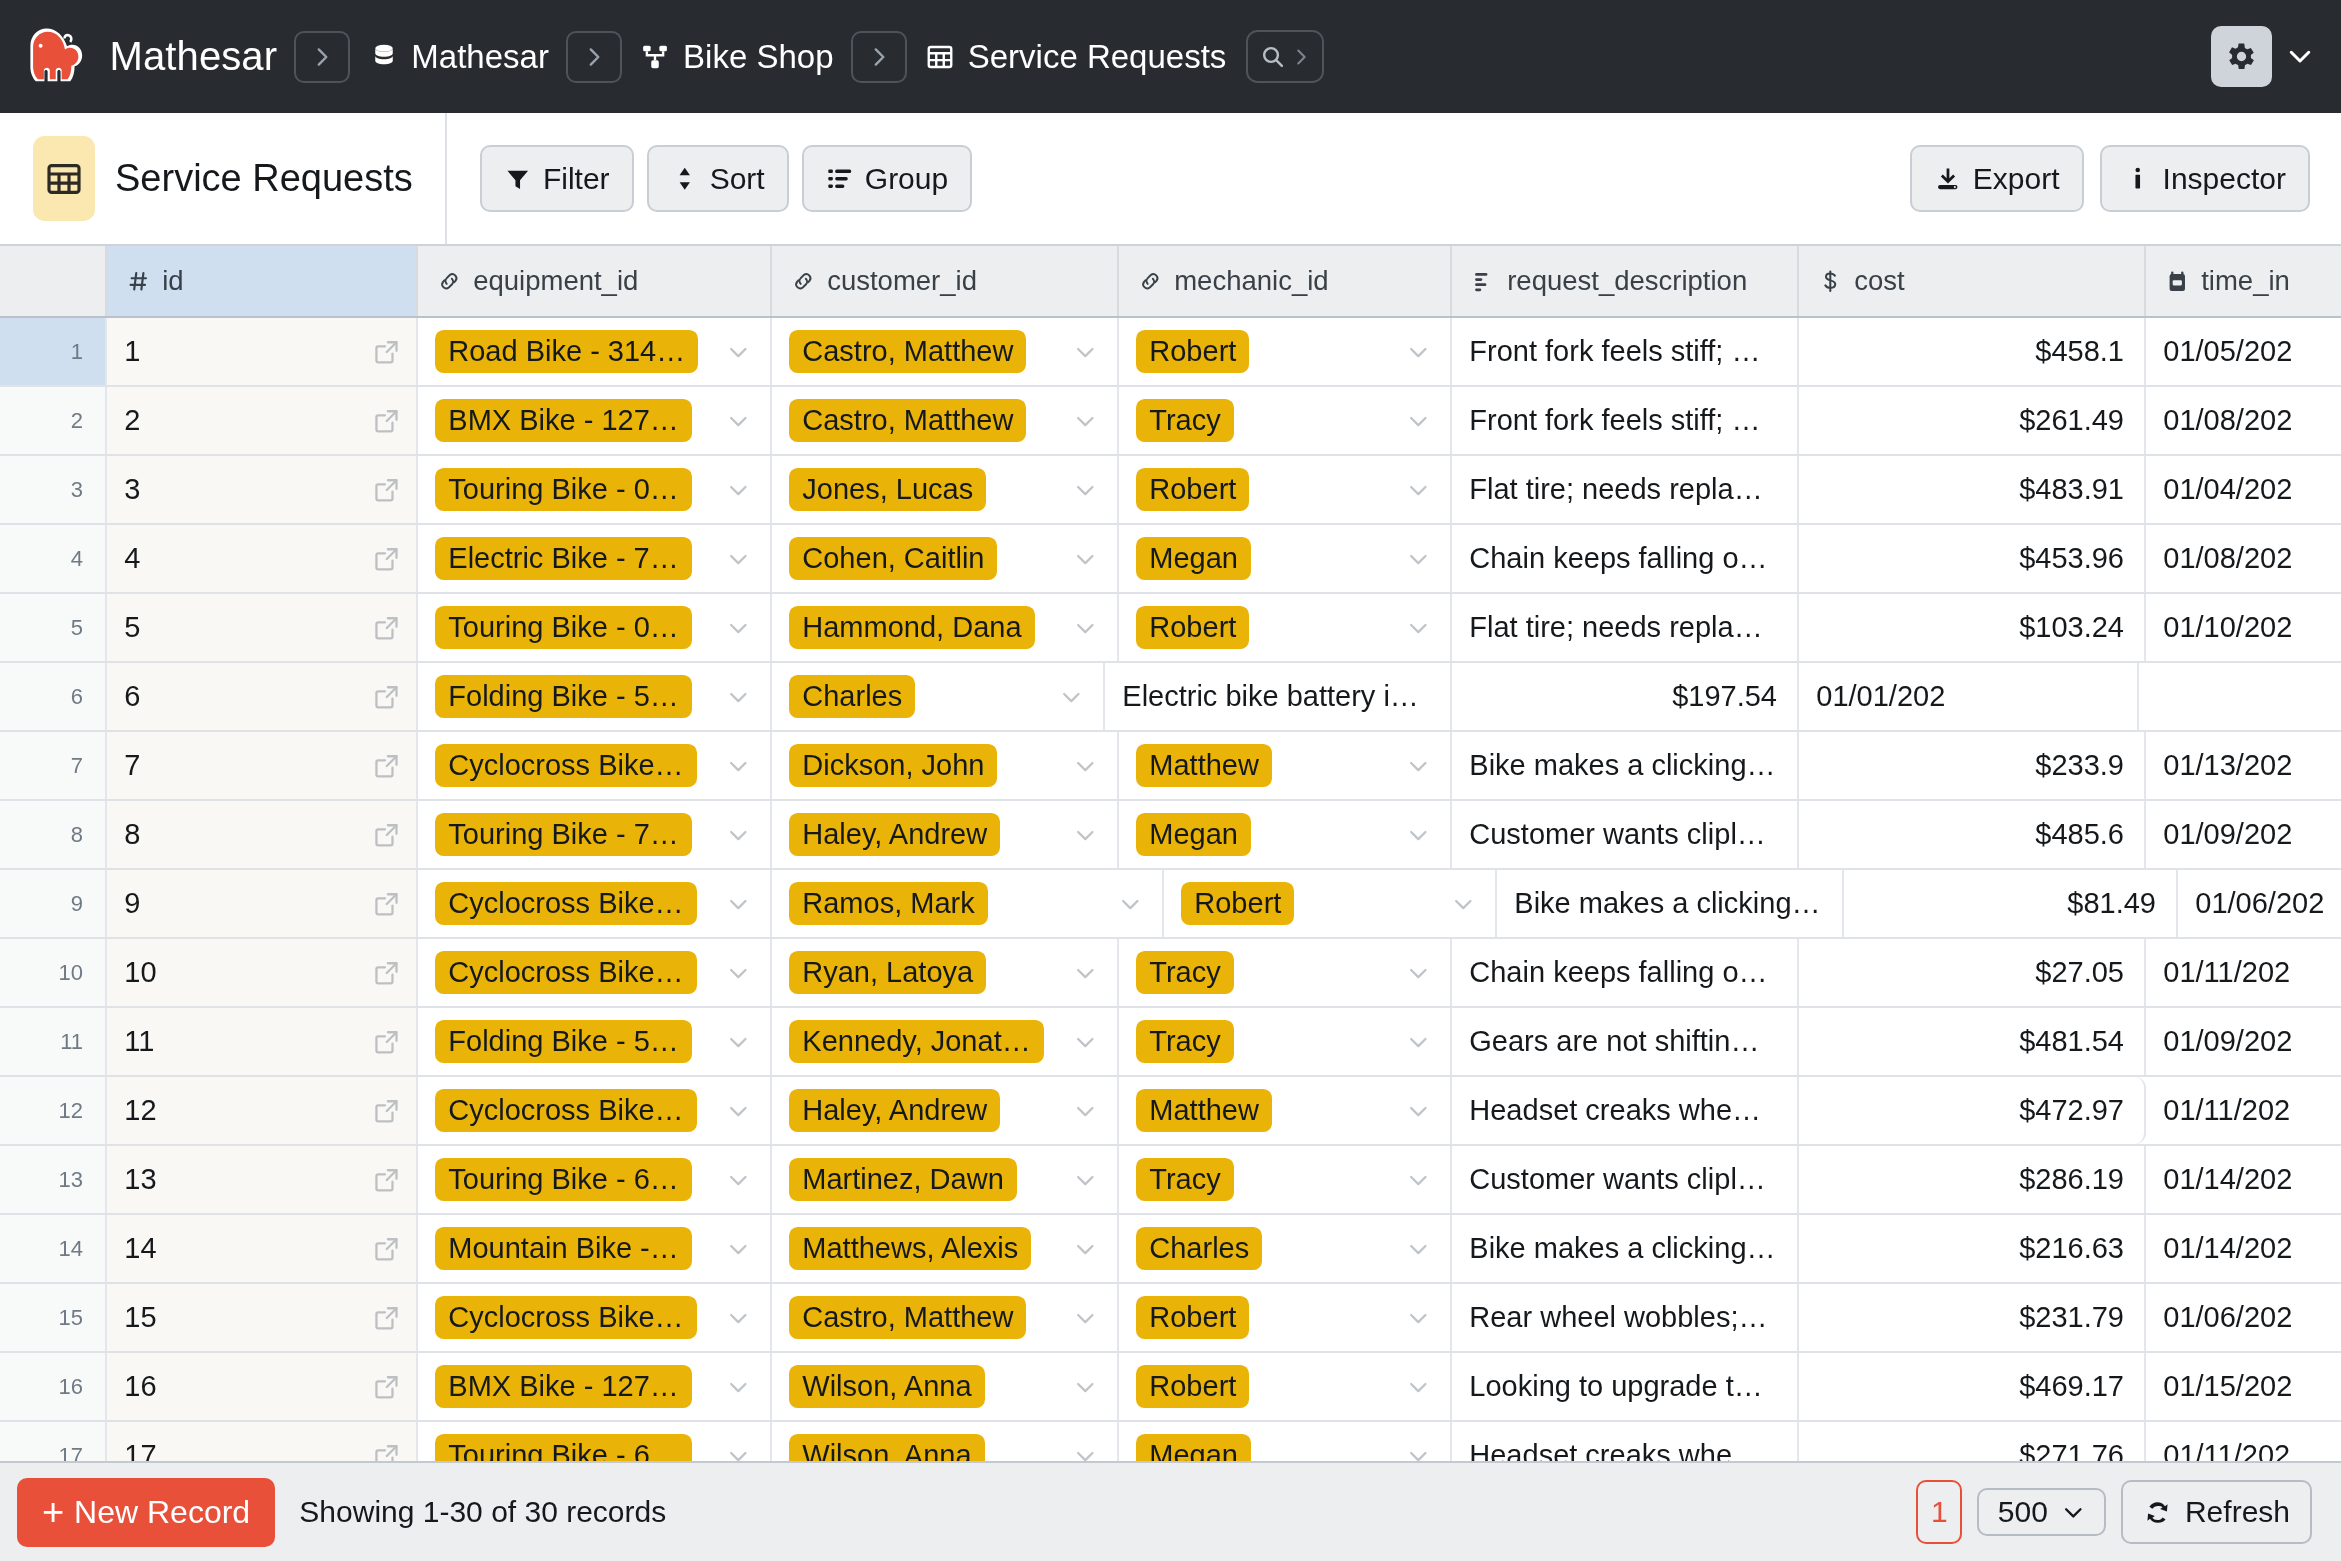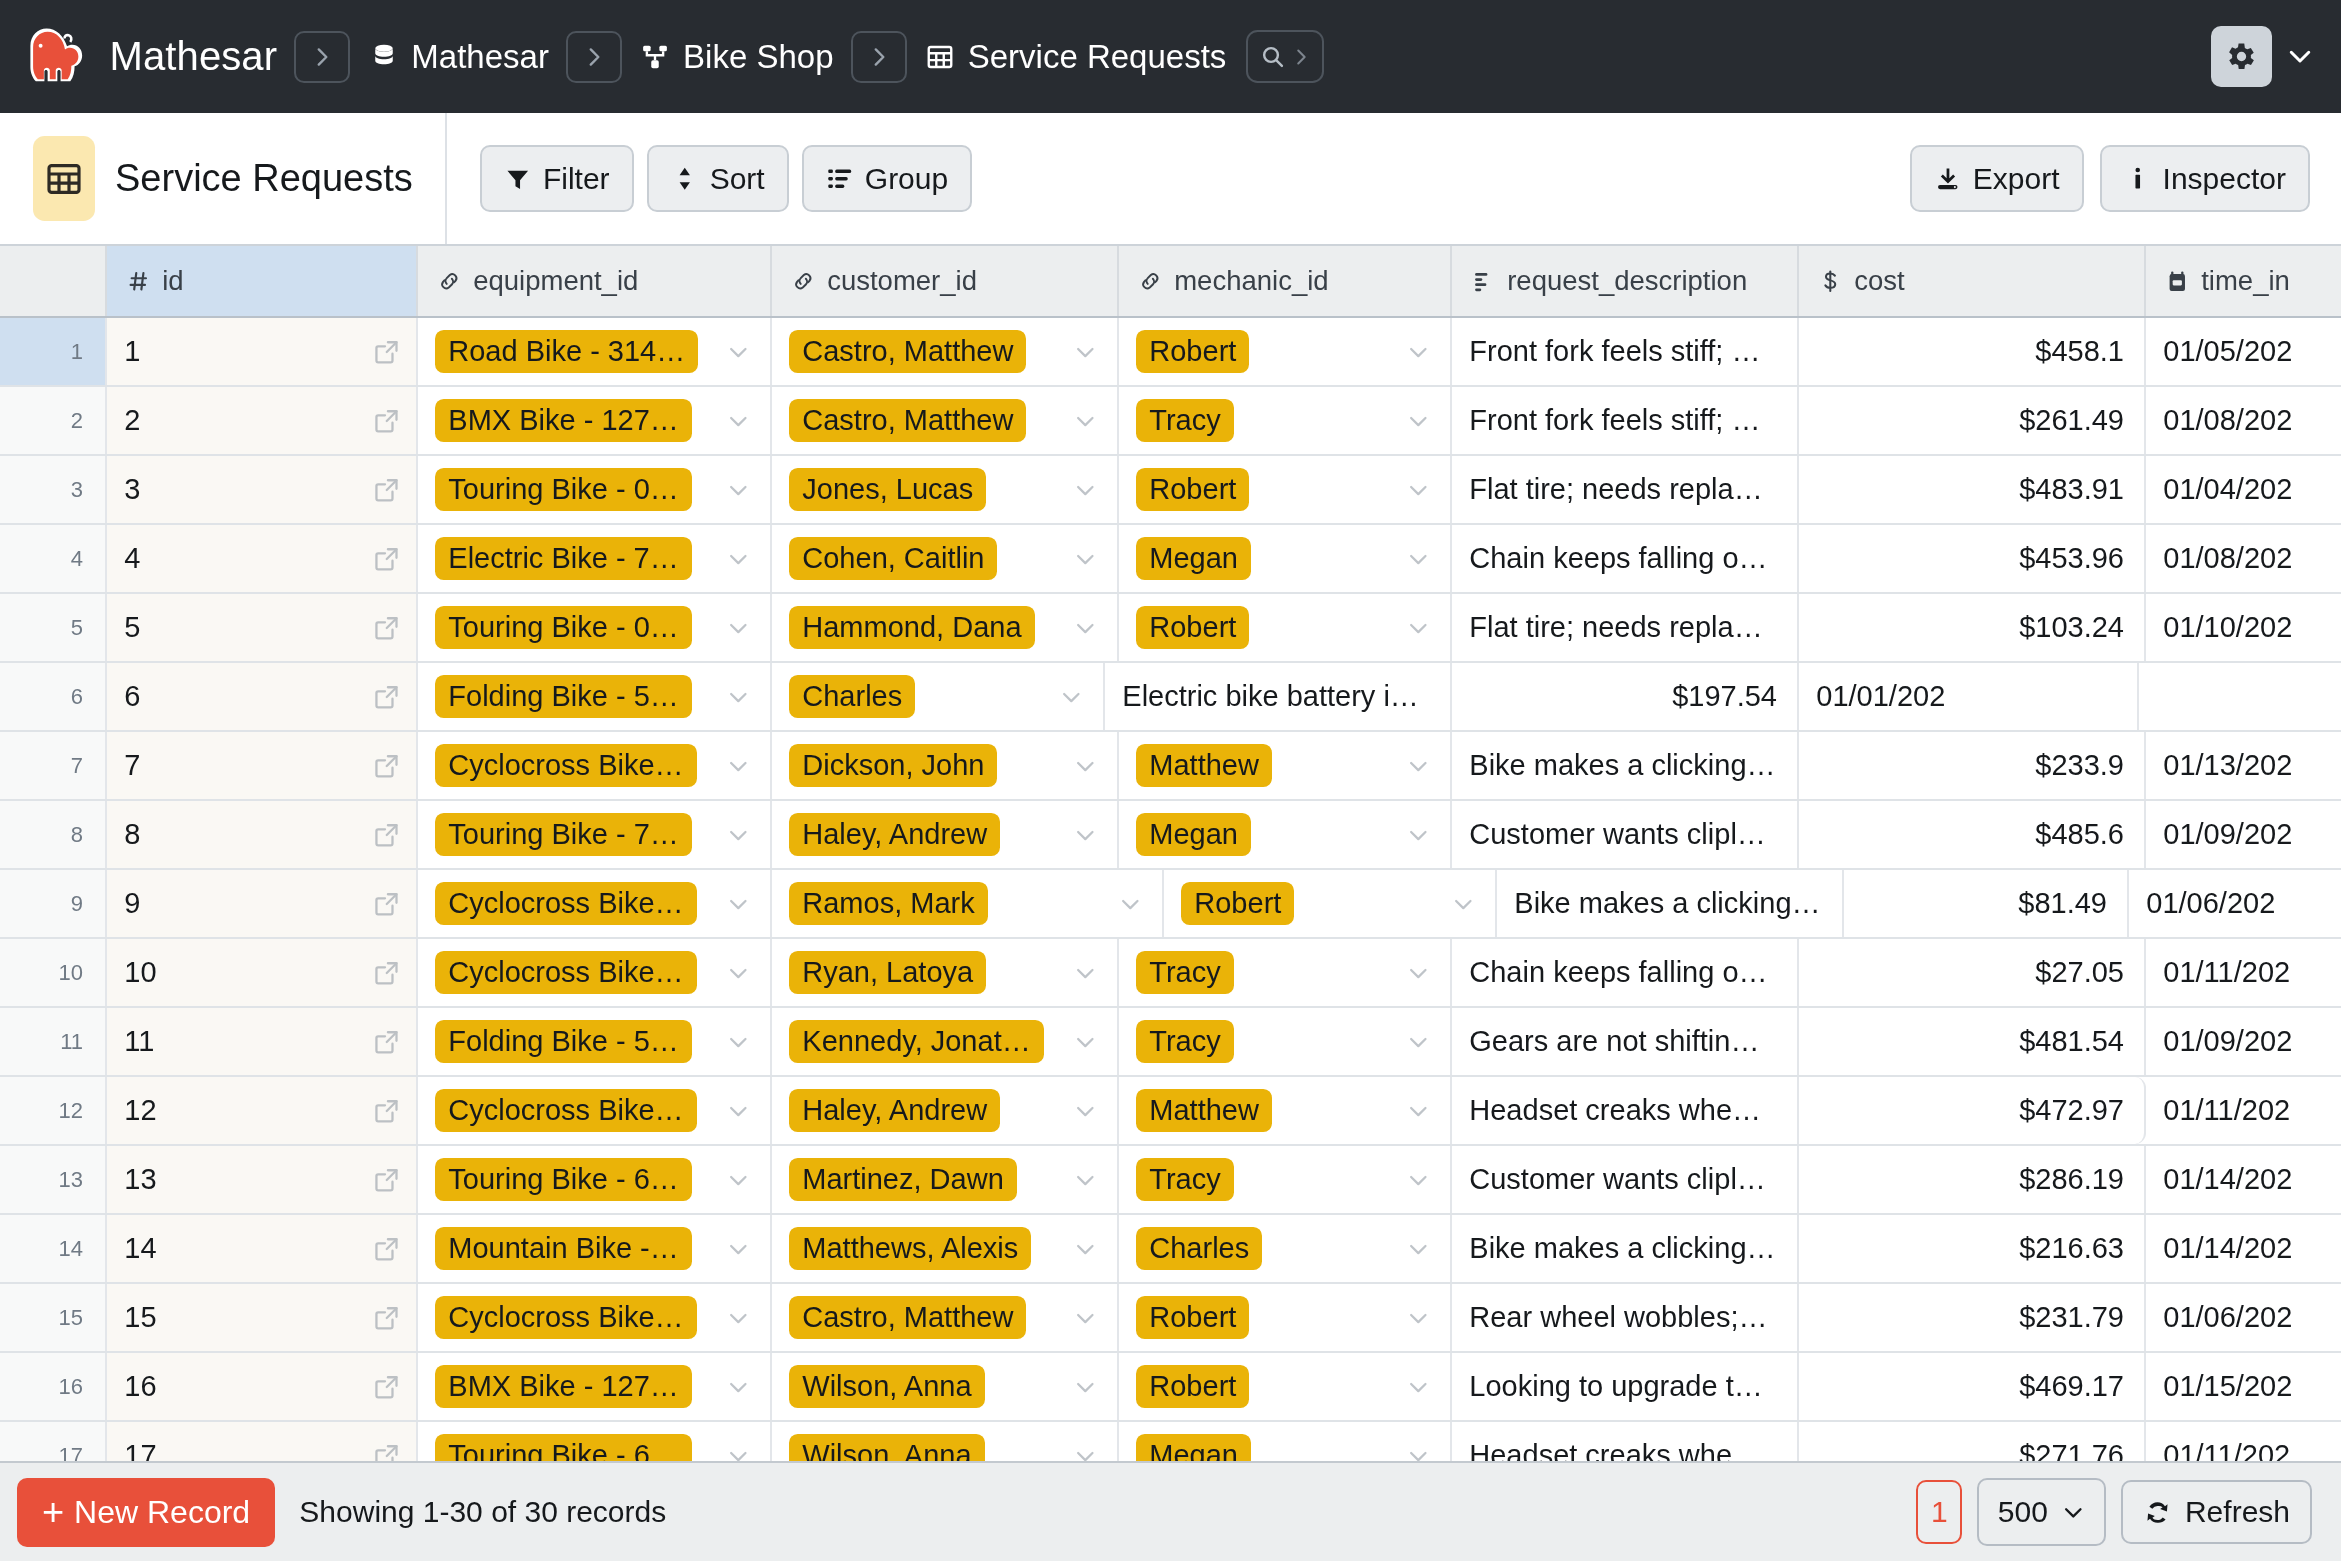--- a/index.html
+++ b/index.html
@@ -240,21 +240,21 @@
   }
   .page-num {
     width: 46px; height: 64px;
     border: 2.9px solid #e8503a;
     border-radius: 10px;
     display: flex; align-items: center; justify-content: center;
     color: #e8503a;
     font-size: 30px;
   }
   .pagesize {
-    height: 68px;
+    height: 48px;
     border: 2.2px solid #b5bcc4;
     border-radius: 10px;
     background: #eceeef;
     display: flex; align-items: center; gap: 13px;
     padding: 0 19px;
     font-size: 30px;
     color: #16191c;
   }
   .pagesize svg { width: 24.6px; height: 24.6px; }
   .refresh-btn {
@@ -903,21 +903,21 @@
             <span class="pill">Robert</span>
             <span class="fk-chev">
               <svg viewBox="0 0 24 24" fill="none" stroke="#8b949d" stroke-width="2.2" stroke-linecap="round" stroke-linejoin="round">
                 <polyline points="5 9 12 16 19 9"></polyline>
               </svg>
             </span>
           </div>
           <div class="cell" style="width: 347px;">
             <span>Bike makes a clicking…</span>
           </div>
-          <div class="cell num" style="width: 285px;">
+          <div class="cell num" style="width: 334px;">
             <span>$81.49</span>
           </div>
           <div class="cell" style="width: 340px;">
             <span>01/06/202</span>
           </div>
         </div>
         <div class="row">
           <div class="cell gutter">
             <span>10</span>
           </div>

